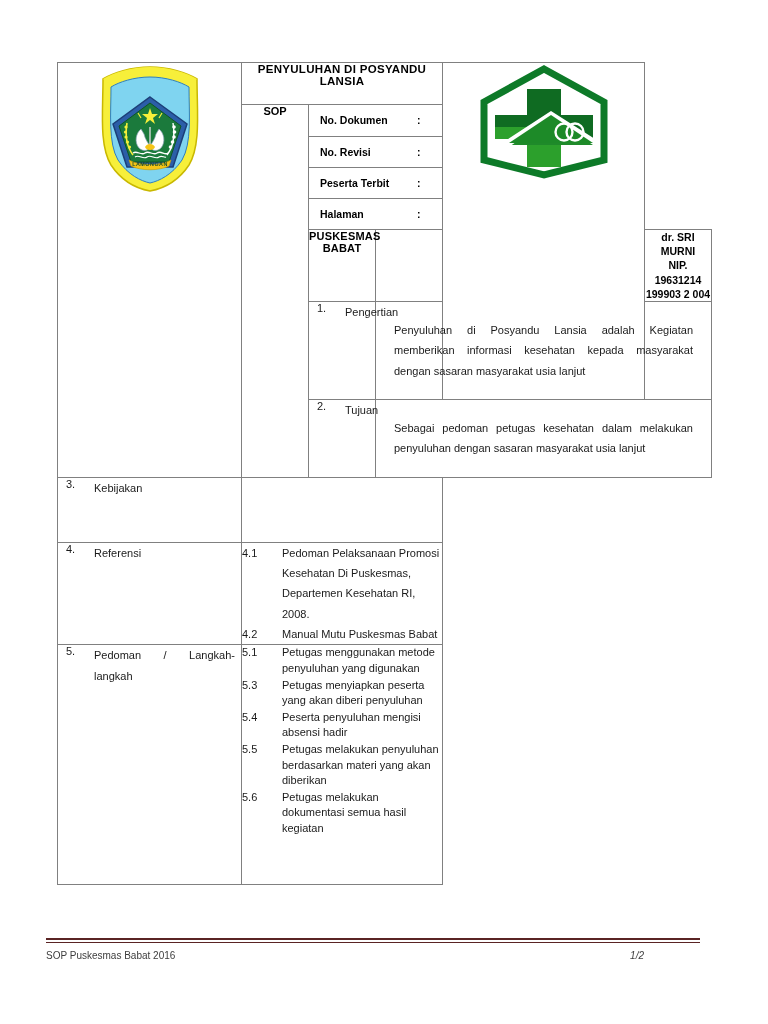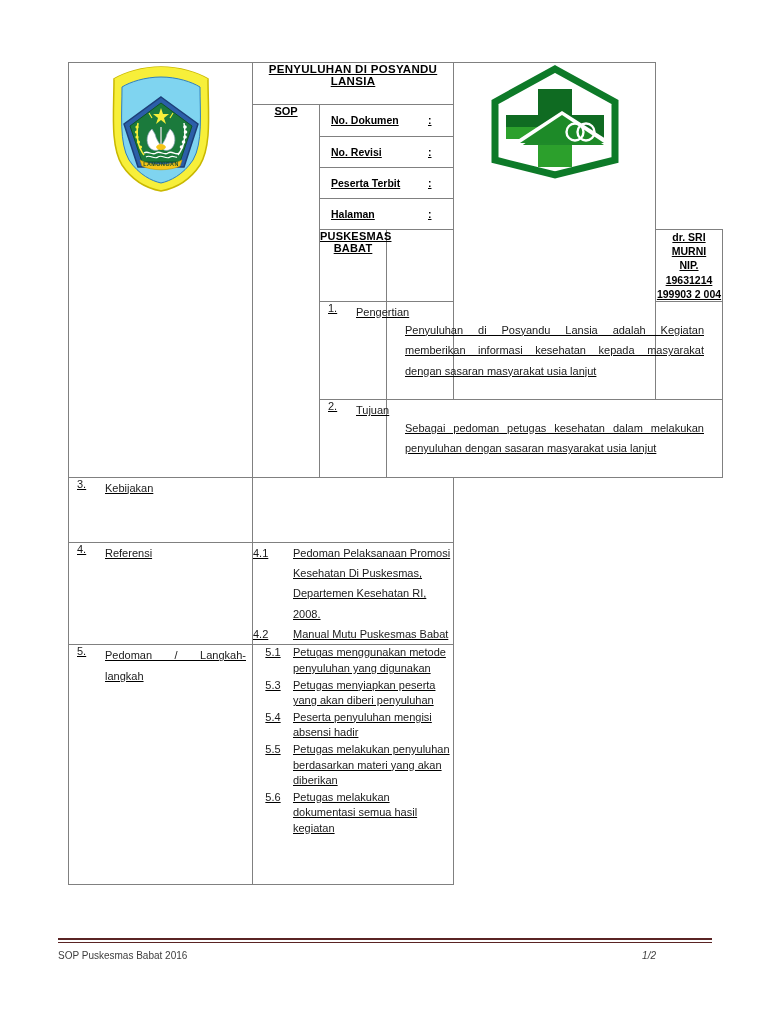--- a/index.html
+++ b/index.html
@@ -12,26 +12,25 @@
   .page {
     position: relative;
     width: 768px; height: 1024px;
     background: #fff;
     overflow: hidden;
   }
 
   
   .sop-table {
     position: absolute;
-    left: 68px;
+    left: 57px;
     top: 62px;
     width: 655px;
     border-collapse: collapse;
     table-layout: fixed;
-    text-decoration: underline;
   }
   .sop-table td {
     border: 1px solid #808080;
     vertical-align: top;
     padding: 0;
   }
 
   
   .logo-cell {
     width: 184px;
@@ -154,33 +153,32 @@
     padding: 0 10px 0 10px;
   }
   .proc-list { display: table; width: 100%; }
   .proc-row { display: table-row; }
   .proc-no {
     display: table-cell;
     width: 40px;
     vertical-align: top;
     line-height: 1.42;
     padding-bottom: 1px;
-    text-align: center;
   }
   .proc-txt {
     display: table-cell;
     vertical-align: top;
     line-height: 1.42;
     padding-bottom: 1px;
   }
 
   
   .footer {
     position: absolute;
-    left: 58px;
+    left: 46px;
     top: 938px;
     width: 654px;
   }
   .footer-rule {
     height: 0;
     border-top: 2px solid #5a2424;
     border-bottom: 1px solid #5a2424;
     margin-bottom: 5px;
     padding-top: 2px;
   }

